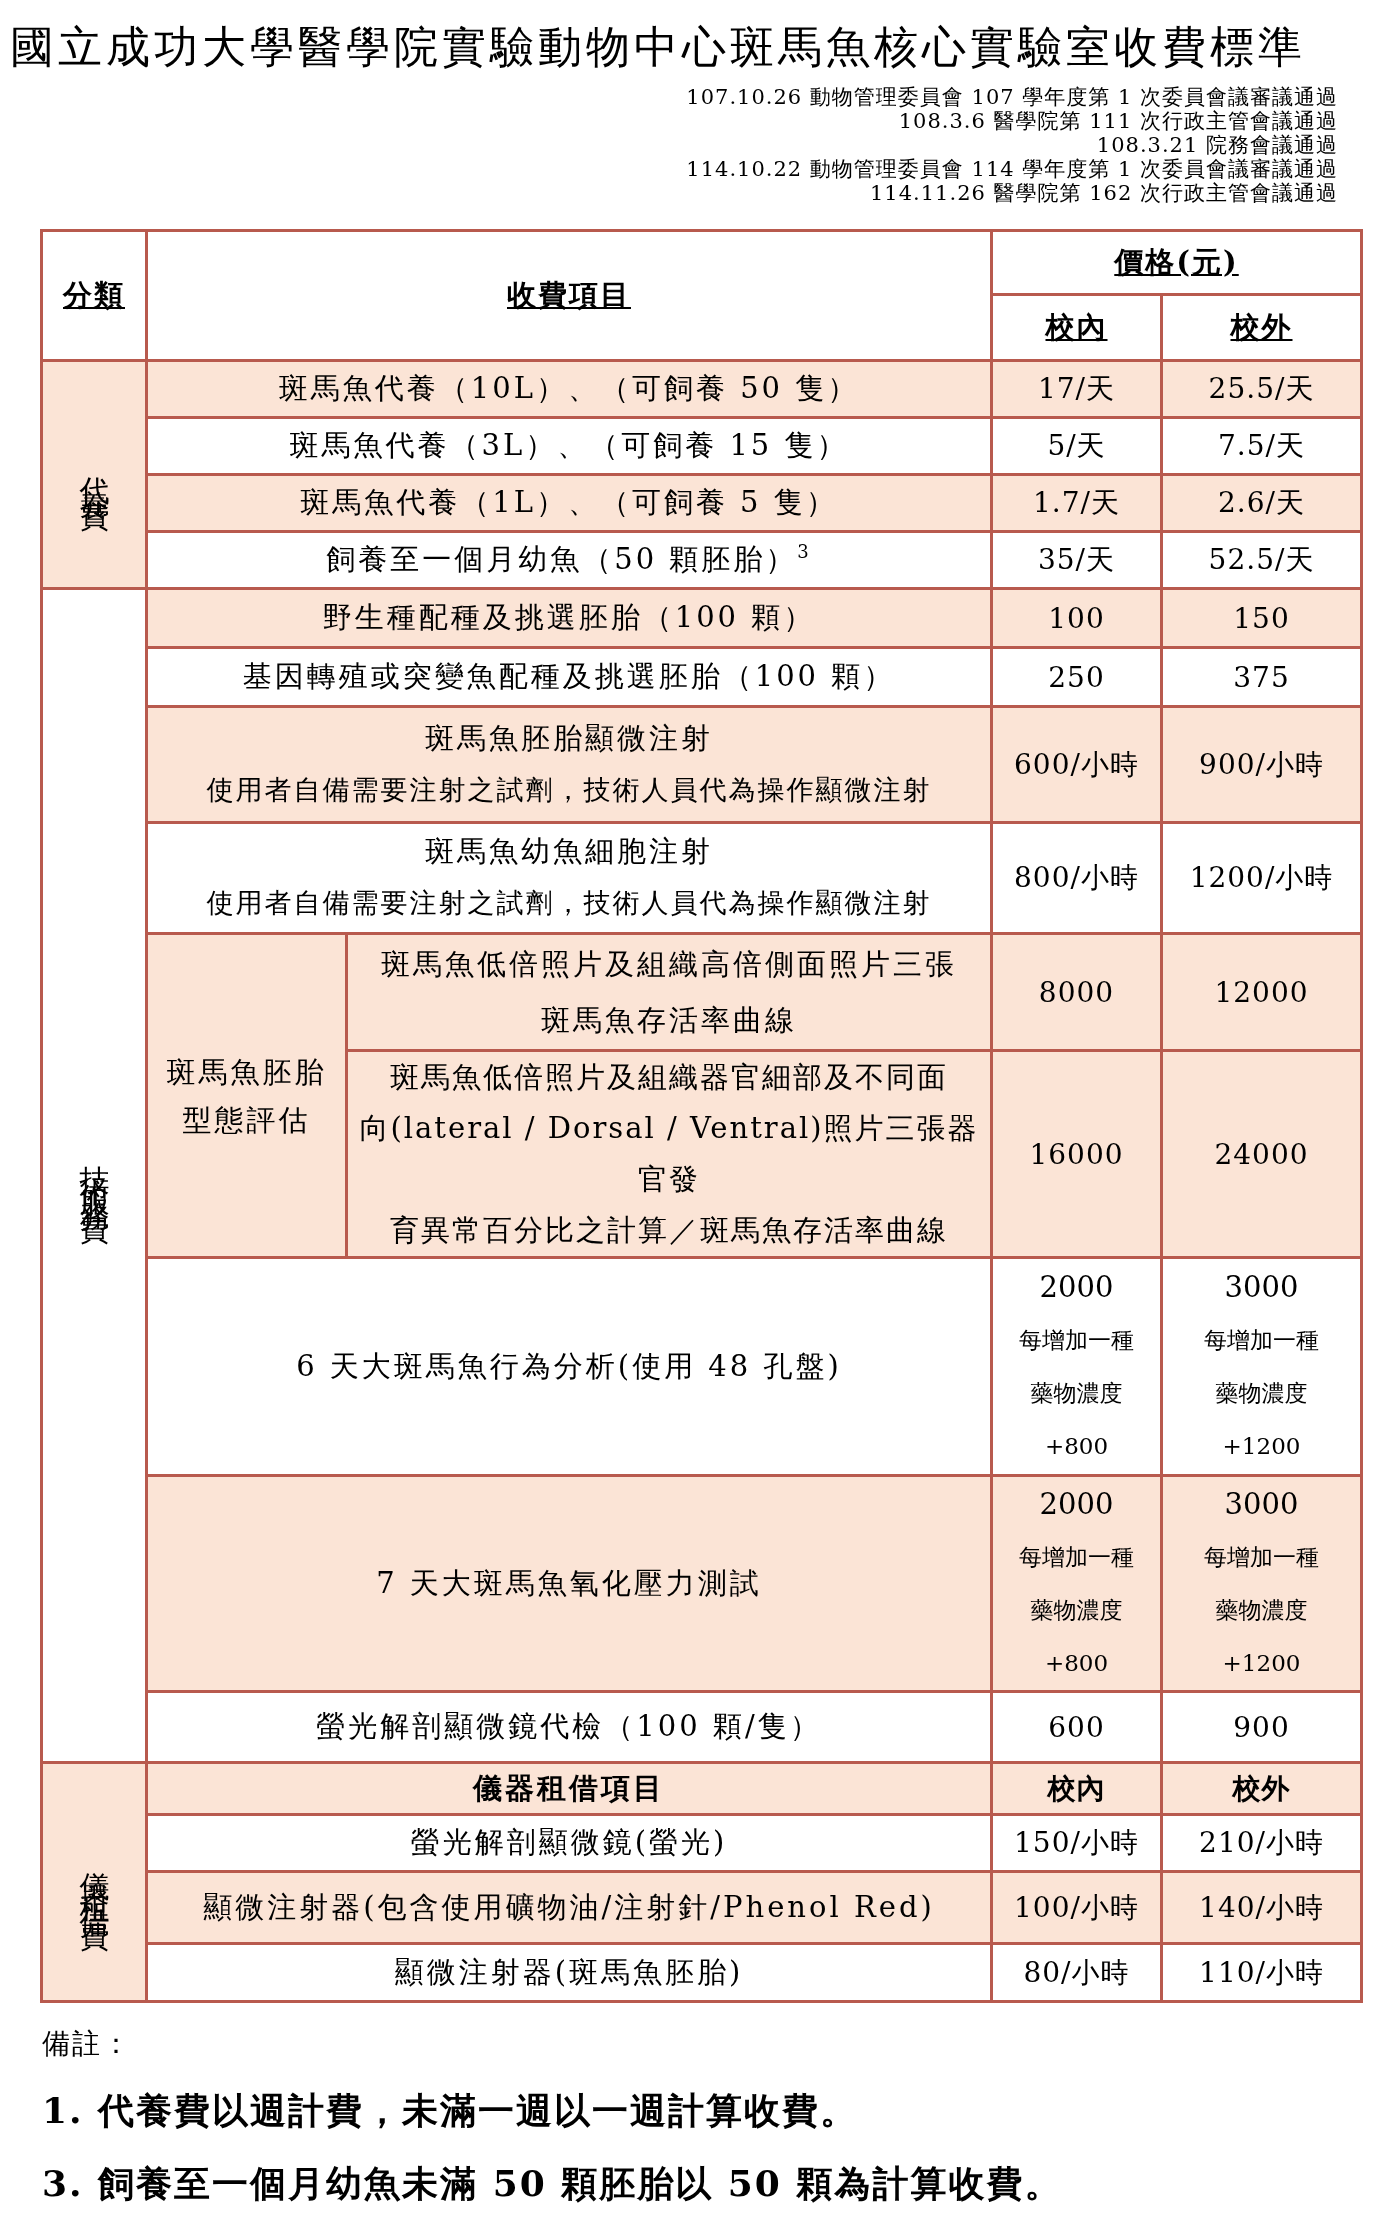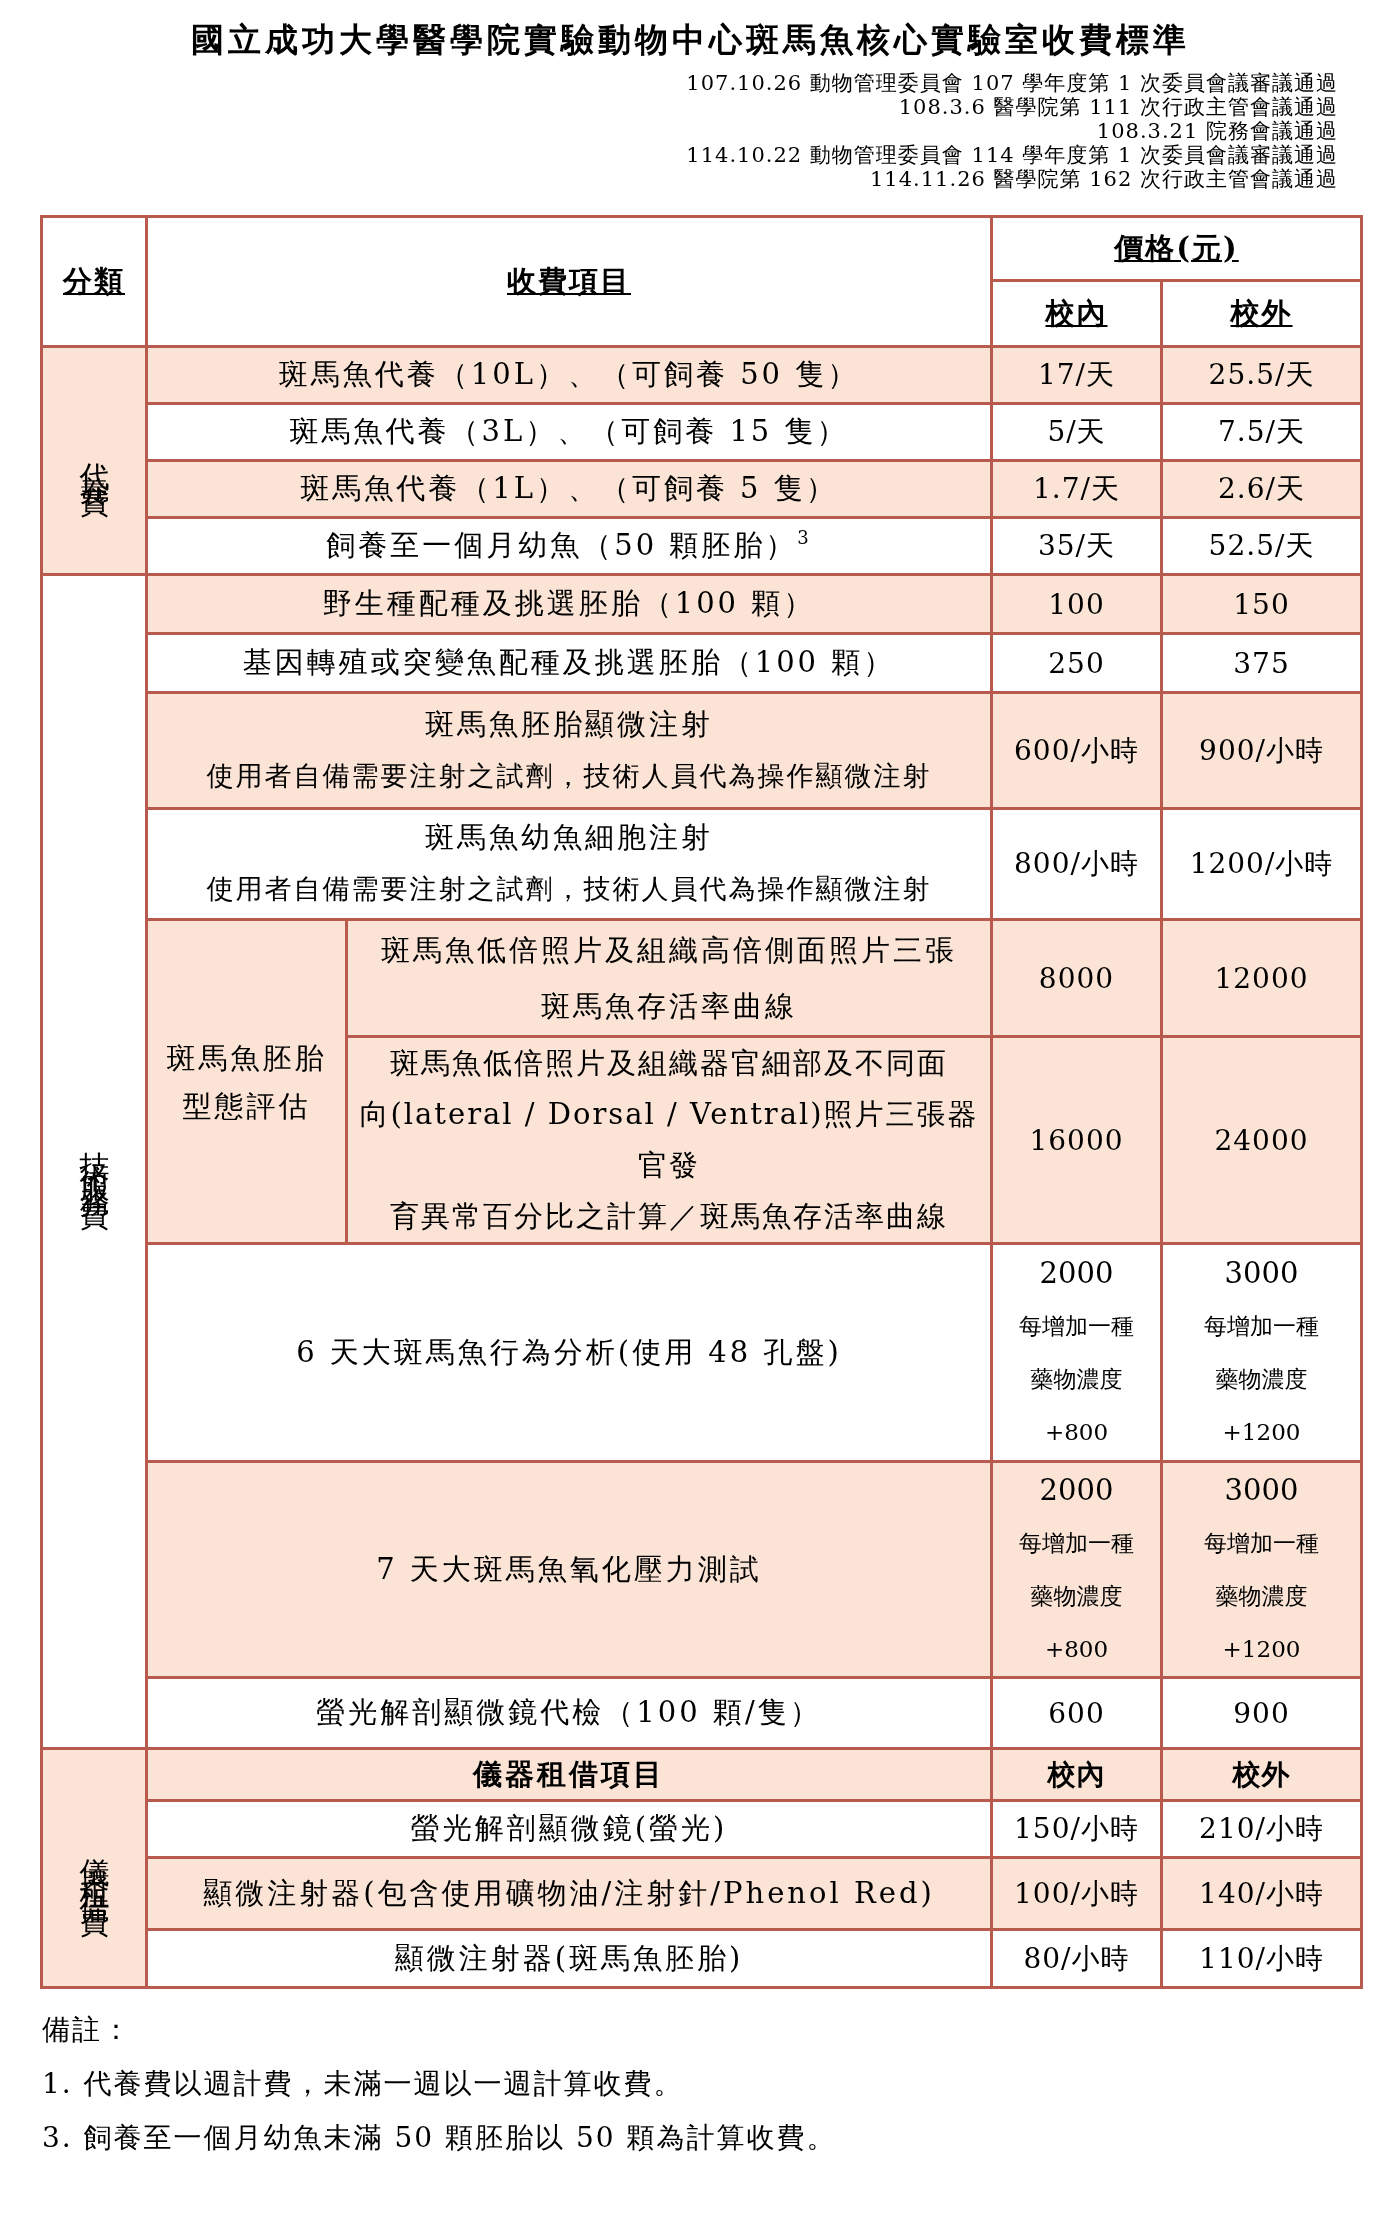--- a/index.html
+++ b/index.html
@@ -3,22 +3,22 @@
 <meta charset="utf-8">
 <style>
   html,body { margin:0; padding:0; background:#ffffff; }
   body {
     width:1381px; height:2229px; overflow:hidden;
     font-family:"DejaVu Serif","Liberation Serif",serif;
     color:#000;
   }
   .title {
     margin:18px 10px 8px 10px;
-    text-align:center;
-    font-size:33px; font-weight:bold; letter-spacing:4px;
+    text-align:left;
+    font-size:44px; font-weight:normal; letter-spacing:4px;
     white-space:nowrap;
   }
   .approvals {
     text-align:right; padding-right:43px;
     font-size:21px; line-height:24px; letter-spacing:1px;
     margin-bottom:16px;
   }
   table.fee {
     border-collapse:collapse; table-layout:fixed;
     margin-left:40px; width:1320px;
@@ -46,21 +46,21 @@
   .item-main { line-height:50px; letter-spacing:3px; }
   .item-note { font-size:27px; line-height:54px; letter-spacing:2px;font-family:Liberation Serif, serif; }
   .ml  { line-height:56px; letter-spacing:3px; }
   .ml3 { line-height:51px; letter-spacing:2px; }
   .pm-main { font-size:29px; line-height:54px; }
   .pm-sub  { font-size:23px; line-height:53px; }
   sup { font-size:18px; vertical-align:super; }
   .subcat { letter-spacing:3px; line-height:48px; }
   .notes { margin:22px 0 0 42px; }
   .notes-label { font-size:28px; letter-spacing:2px;margin-top:12px; }
-  .note-item { font-size:28px; letter-spacing:2px; margin-top:16px; }
+  .note-item { font-size:36px; letter-spacing:2px; margin-top:24px;font-weight:bold; }
 </style>
 </head>
 <body>
 
 <div class="title">國立成功大學醫學院實驗動物中心斑馬魚核心實驗室收費標準</div>
 
 <div class="approvals">
   <div>107.10.26 動物管理委員會 107 學年度第 1 次委員會議審議通過</div>
   <div>108.3.6 醫學院第 111 次行政主管會議通過</div>
   <div>108.3.21 院務會議通過</div>

